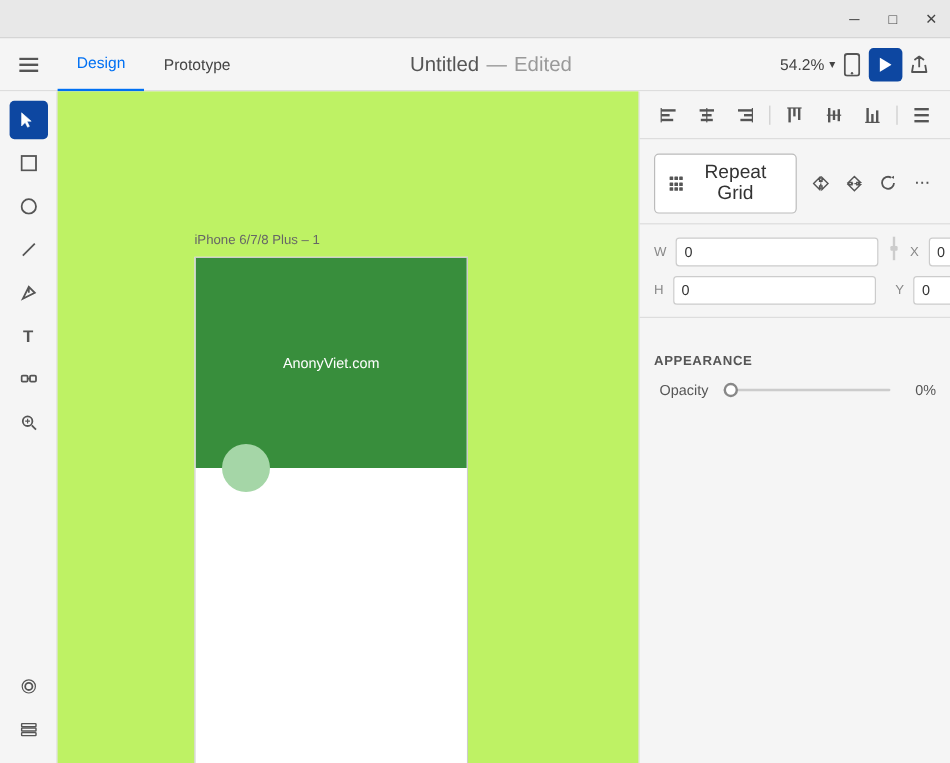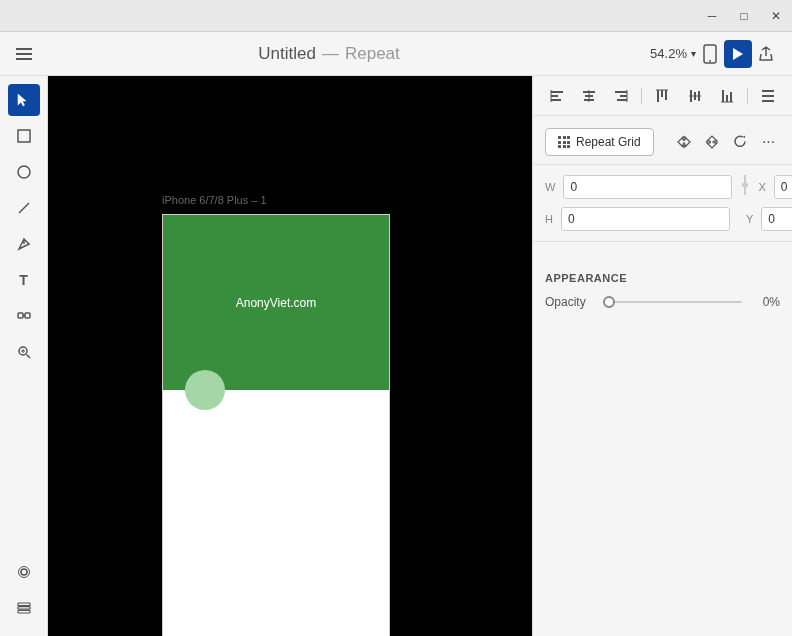--- a/index.html
+++ b/index.html
@@ -127,21 +127,21 @@
       display: flex;
       flex-direction: column;
       align-items: center;
       gap: 4px;
       padding-bottom: 12px;
     }
 
     
     .canvas-area {
       flex: 1;
-      background: #000000;
+      background: #bef264;
       overflow: hidden;
       position: relative;
     }
     .artboard-label {
       position: absolute;
       top: 118px;
       left: 114px;
       font-size: 11px;
       color: #666;
       user-select: none;
@@ -223,21 +223,21 @@
     }
     .repeat-grid-btn {
       display: flex;
       align-items: center;
       gap: 6px;
       padding: 6px 12px;
       border: 1px solid #bbb;
       border-radius: 4px;
       background: white;
       cursor: pointer;
-      font-size: 12px;
+      font-size: 16px;
       color: #333;
     }
     .transform-btns {
       display: flex;
       gap: 4px;
       margin-left: auto;
     }
     .transform-btn {
       width: 24px; height: 24px;
       display: flex; align-items: center; justify-content: center;
@@ -289,20 +289,21 @@
     }
     .opacity-row {
       display: flex;
       align-items: center;
       gap: 8px;
     }
     .opacity-label {
       font-size: 12px;
       color: #555;
       width: 50px;
+      text-align: center;
     }
     .opacity-slider-container {
       flex: 1;
       position: relative;
       height: 16px;
       display: flex;
       align-items: center;
     }
     .opacity-slider-track {
       width: 100%;
@@ -350,24 +351,28 @@
 </div>
 
 <div class="toolbar">
   <div class="toolbar-left">
     <svg width="16" height="12" viewBox="0 0 16 12">
       <rect y="0" width="16" height="2" fill="#555"></rect>
       <rect y="5" width="16" height="2" fill="#555"></rect>
       <rect y="10" width="16" height="2" fill="#555"></rect>
     </svg>
   </div>
+  <div class="toolbar-tabs">
+    <div class="toolbar-tab active">Design</div>
+    <div class="toolbar-tab">Prototype</div>
+  </div>
   <div class="toolbar-center">
     <span>Untitled</span>
     <span style="color:#999">—</span>
-    <span style="color:#999">Repeat</span>
+    <span style="color:#999">Edited</span>
   </div>
   <div class="toolbar-right">
     <div class="zoom-select">
       <span>54.2%</span>
       <span style="font-size:10px">▾</span>
     </div>
     <div class="toolbar-icon-btn">
       <svg width="14" height="20" viewBox="0 0 14 20">
         <rect x="1" y="1" width="12" height="18" rx="2" fill="none" stroke="#555" stroke-width="1.5"></rect>
         <circle cx="7" cy="17" r="1" fill="#555"></circle>

